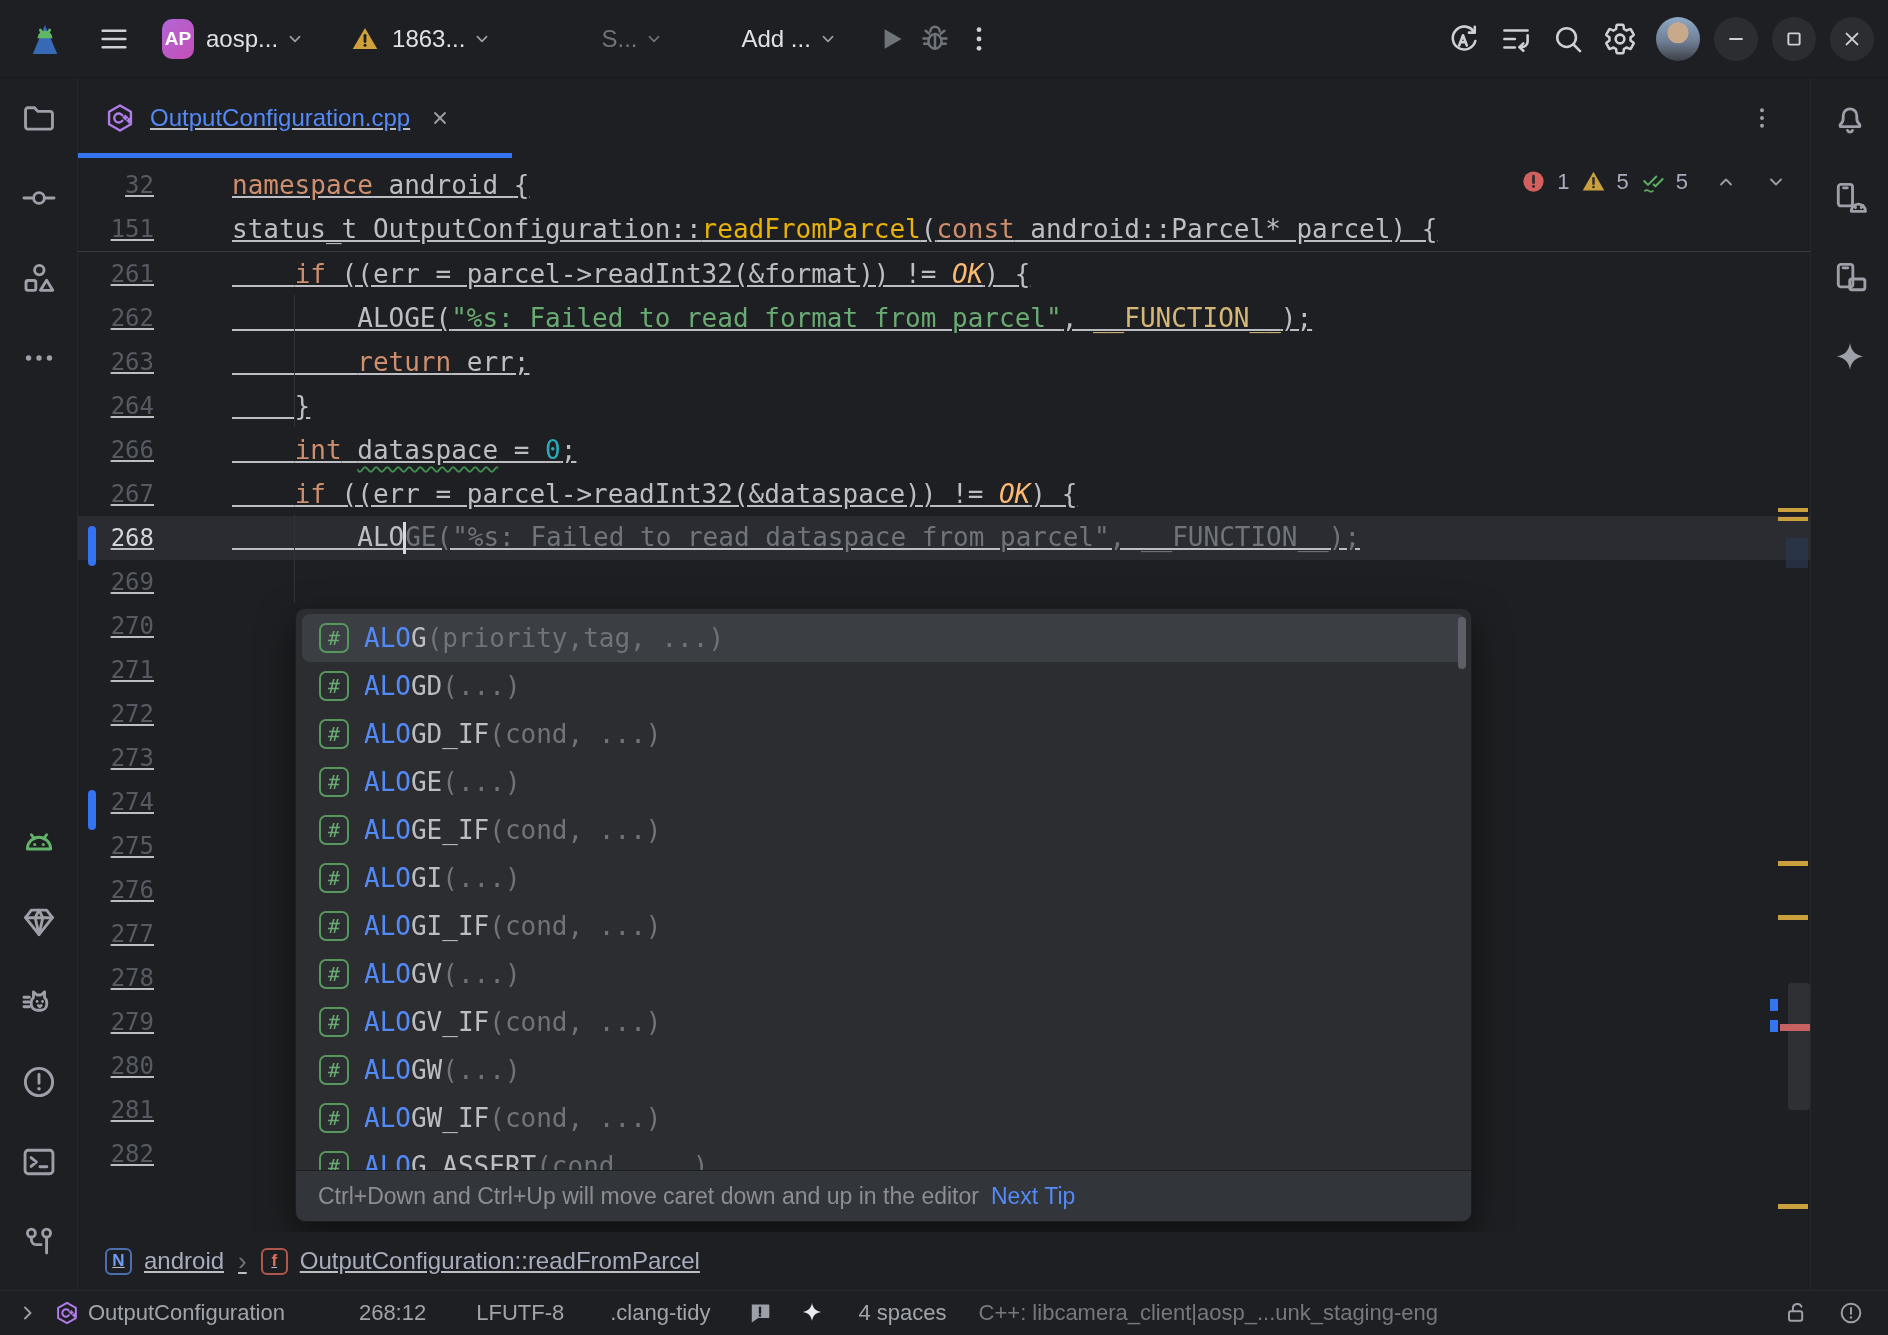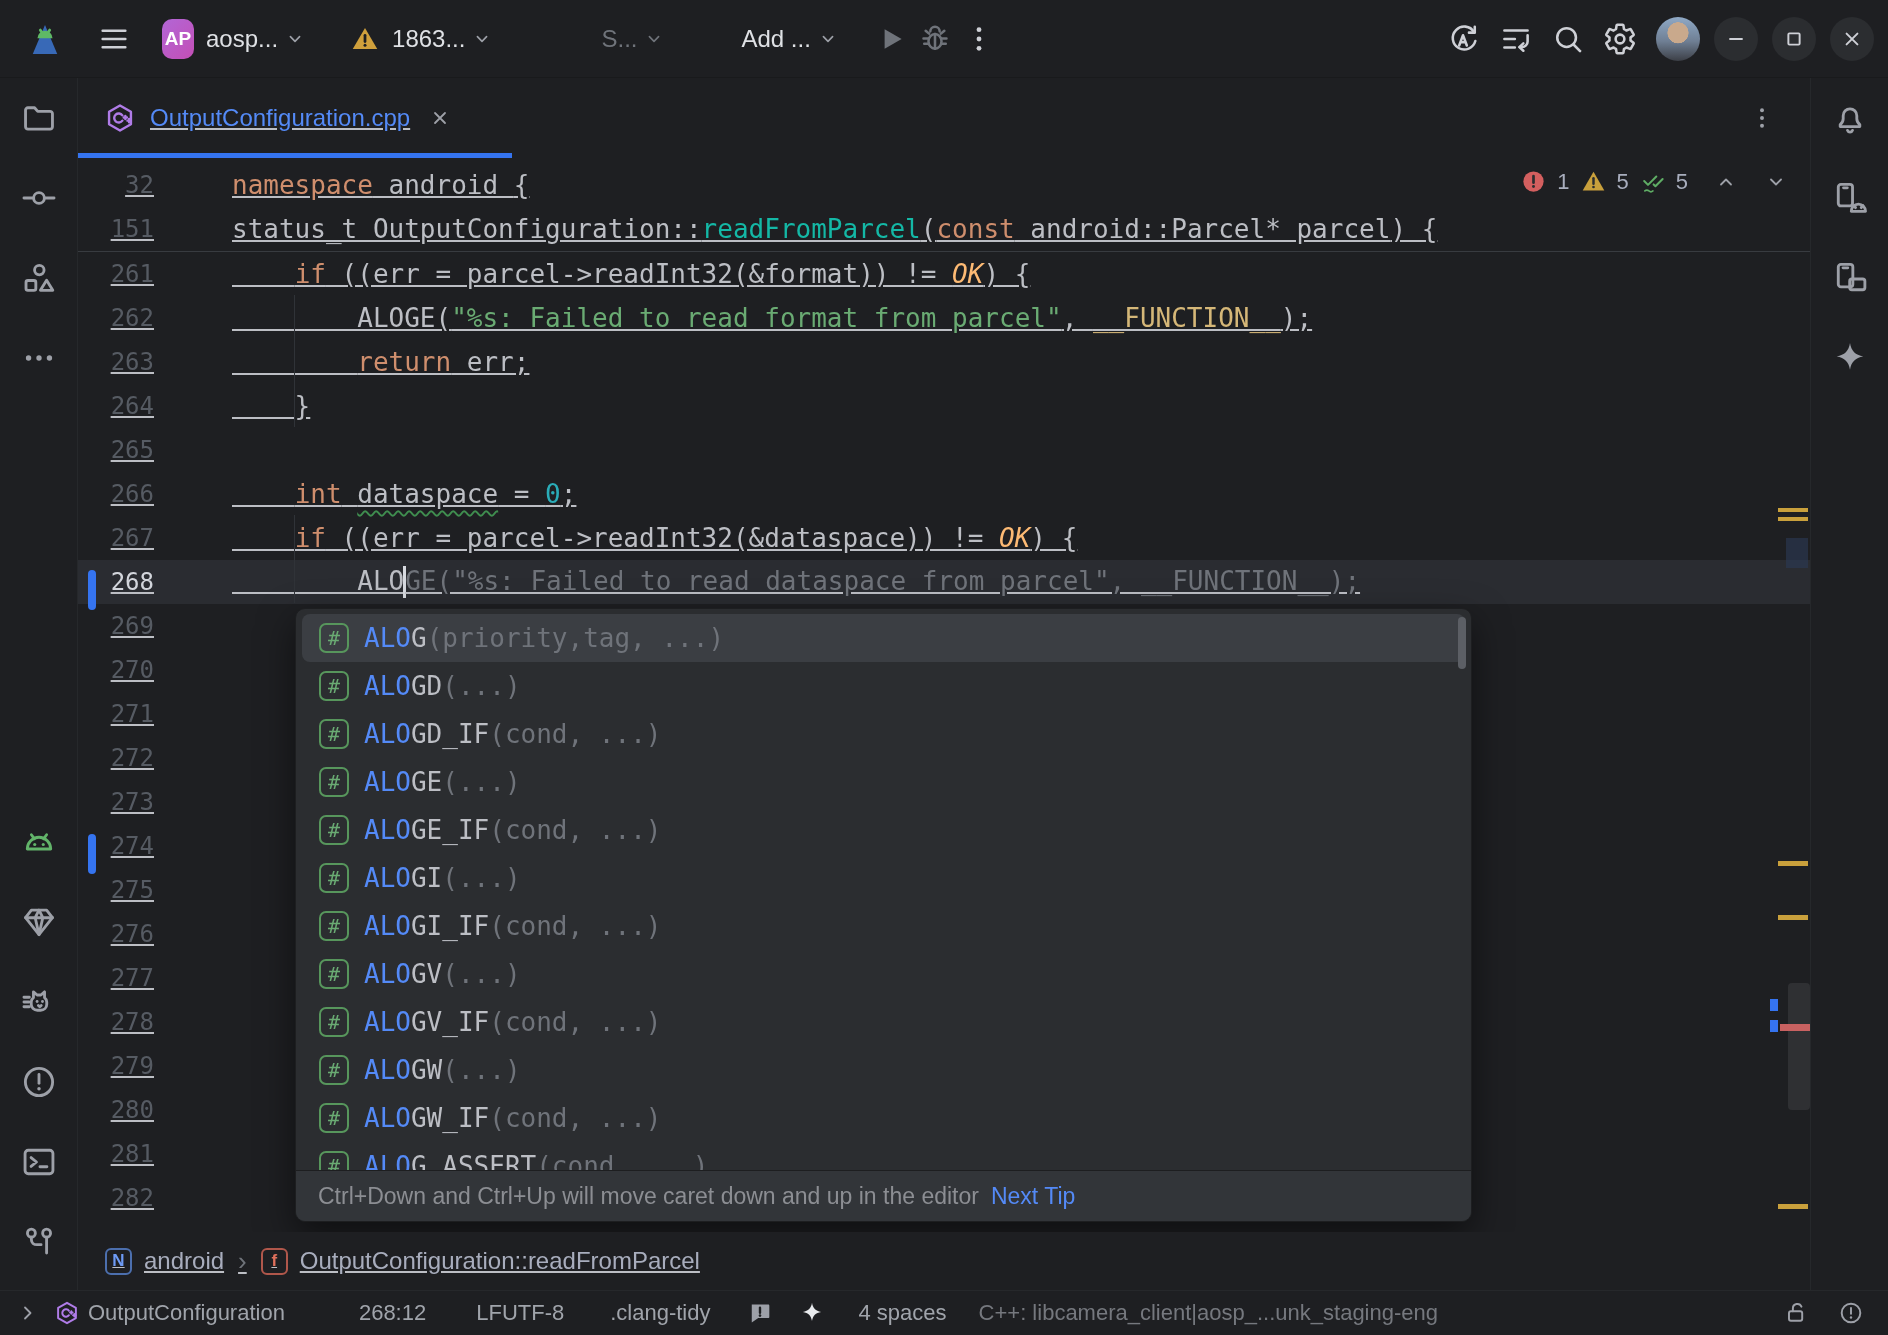--- a/index.html
+++ b/index.html
@@ -52,21 +52,21 @@
   #editor{flex:1;position:relative;font-family:"DejaVu Sans Mono","Liberation Mono",monospace;font-size:26px;overflow:hidden;padding-top:5px;box-sizing:border-box;}
   .crow{height:44px;display:flex;align-items:center;position:relative;}
   .crow.cur{background:#2a2c31;}
   .gut{width:82px;flex:none;text-align:right;padding-right:6px;box-sizing:border-box;color:#565b63;font-size:24px;position:relative;}
   .crow.cur .gut{color:#d2d5db;}
   .gbar{position:absolute;left:10px;top:2px;width:8px;height:40px;border-radius:4px;background:#3574f0;}
   .code{padding-left:72px;white-space:pre;}
   #sticky-sep{height:1px;background:#383b40;}
   .sg-kw{color:#cf8e6d;}
   .sg-id,.sg-pn{color:#bcbec4;}
-  .sg-fn{color:#14b8a6;}
+  .sg-fn{color:#eab308;}
   .sg-str{color:#6aab73;}
   .sg-macro{color:#d5b778;}
   .sg-num{color:#2aacb8;}
   .sg-const{color:#fdba74;font-style:italic;}
   .sg-dim{color:#6f737a;}
   .sg-squig{color:#bcbec4;text-decoration:underline wavy #3f8e4f 2px;text-underline-offset:7px;}
   .caret{display:inline-block;width:3px;height:32px;background:#d7dae0;vertical-align:middle;margin:0 -1px;}
   .iguide{position:absolute;width:1px;background:#303338;left:216px;}
   
   #inspections{position:absolute;top:10px;right:22px;display:flex;align-items:center;gap:10px;
@@ -404,24 +404,20 @@
             </div>
             <div class="crow">
               <span class="gut">263</span>
               <span class="code"><span class="sg-pn">        </span><span class="sg-kw">return</span><span class="sg-id"> err;</span></span>
             </div>
             <div class="crow">
               <span class="gut">264</span>
               <span class="code"><span class="sg-id">    }</span></span>
             </div>
             <div class="crow">
-              <span class="gut">265</span>
-              <span class="code"></span>
-            </div>
-            <div class="crow">
               <span class="gut">266</span>
               <span class="code"><span class="sg-pn">    </span><span class="sg-kw">int</span><span class="sg-id"> </span><span class="sg-squig">dataspace</span><span class="sg-id"> = </span><span class="sg-num">0</span><span class="sg-id">;</span></span>
             </div>
             <div class="crow">
               <span class="gut">267</span>
               <span class="code"><span class="sg-pn">    </span><span class="sg-kw">if</span><span class="sg-id"> ((err = parcel-&gt;readInt32(&amp;dataspace)) != </span><span class="sg-const">OK</span><span class="sg-id">) {</span></span>
             </div>
             <div class="crow cur">
               <span class="gut">268<span class="gbar"></span></span>
               <span class="code"><span class="sg-id">        ALO</span><span class="caret"></span><span class="sg-dim">GE("%s: Failed to read dataspace from parcel", __FUNCTION__);</span></span>

